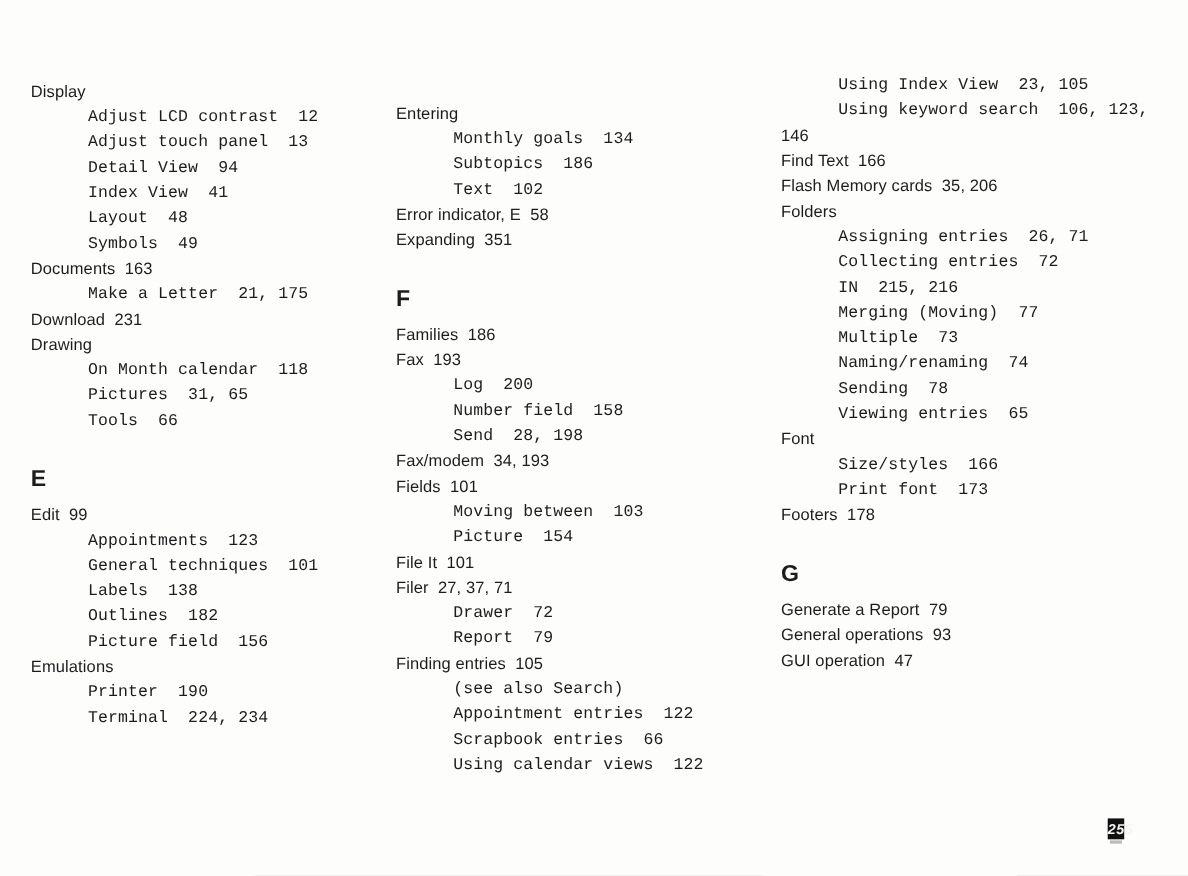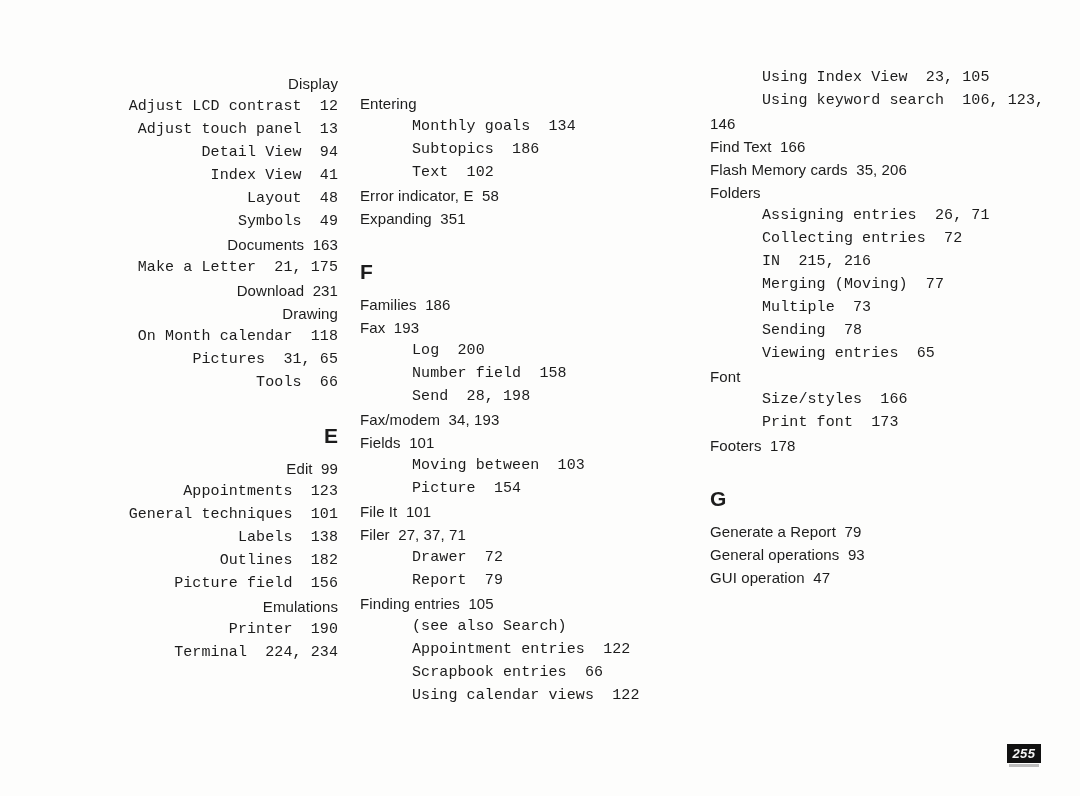--- a/index.html
+++ b/index.html
@@ -13,21 +13,21 @@
     height: 796px;
     background: #fdfdfc;
     font-family: "Liberation Sans", "DejaVu Sans", sans-serif;
     color: #1c1c1c;
     overflow: hidden;
   }
   .col {
     position: absolute;
     top: 0;
   }
-  .col-1 { left: 28px;  width: 310px; padding-top: 72px; text-align: right; }
+  .col-1 { left: 28px;  width: 310px; padding-top: 72px; }
   .col-2 { left: 360px; width: 310px; padding-top: 92px; }
   .col-3 { left: 710px; width: 330px; padding-top: 66px; }
 
   .line {
     font-size: 15px;
     line-height: 23px;
     height: 23px;
     white-space: pre;
     letter-spacing: 0.1px;
   }
@@ -40,28 +40,27 @@
     height: 30px;
     margin-top: 27px;
     margin-bottom: 6px;
     padding-left: 0;
   }
 
   .page-number-badge {
     position: absolute;
     left: 1007px;
     top: 744px;
-    width: 34px;
+    width: 15px;
     height: 19px;
     background: #111111;
     color: #f5f5f5;
     font-size: 13px;
     font-style: italic;
     font-weight: bold;
-    text-align: center;
     line-height: 19px;
     letter-spacing: 0.5px;
   }
   .page-number-badge::after {
     content: "";
     position: absolute;
     left: 2px;
     right: 2px;
     bottom: -4px;
     height: 3px;
@@ -130,20 +129,21 @@
       <div class="line sub">Using keyword search  106, 123,</div>
       <div class="line entry">146</div>
       <div class="line entry">Find Text  166</div>
       <div class="line entry">Flash Memory cards  35, 206</div>
       <div class="line entry">Folders</div>
       <div class="line sub">Assigning entries  26, 71</div>
       <div class="line sub">Collecting entries  72</div>
       <div class="line sub">IN  215, 216</div>
       <div class="line sub">Merging (Moving)  77</div>
       <div class="line sub">Multiple  73</div>
+      <div class="line sub">Naming/renaming  74</div>
       <div class="line sub">Sending  78</div>
       <div class="line sub">Viewing entries  65</div>
       <div class="line entry">Font</div>
       <div class="line sub">Size/styles  166</div>
       <div class="line sub">Print font  173</div>
       <div class="line entry">Footers  178</div>
       <div class="line letter">G</div>
       <div class="line entry">Generate a Report  79</div>
       <div class="line entry">General operations  93</div>
       <div class="line entry">GUI operation  47</div>

